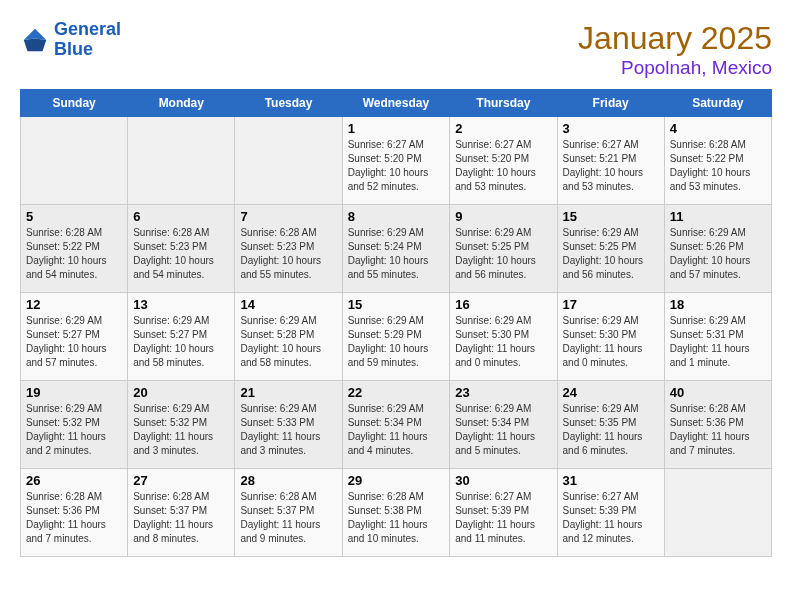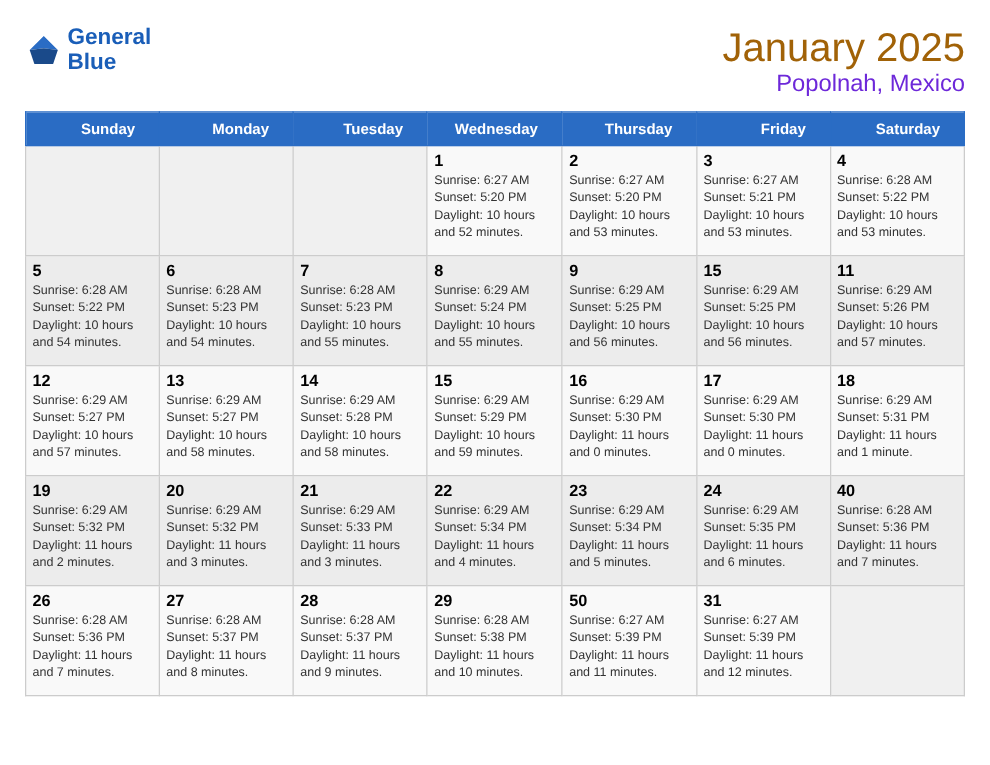--- a/index.html
+++ b/index.html
@@ -47,22 +47,22 @@
       color: #6d28d9;
     }
     table {
       width: 100%;
       border-collapse: collapse;
       font-size: 11px;
     }
     thead tr th {
       background-color: #2a6cc4;
       color: #fff;
-      padding: 6px 19px;
-      text-align: right;
+      padding: 6px 4px;
+      text-align: center;
       font-size: 12px;
       font-weight: bold;
       border: 1px solid #2a6cc4;
     }
     tbody tr td {
       border: 1px solid #ccc;
       padding: 4px 5px;
       vertical-align: top;
       width: 108px;
       min-height: 80px;
@@ -244,21 +244,21 @@
         </td>
         <td>
           <span class="day-number">28</span>
           <div class="day-info">Sunrise: 6:28 AM<br>Sunset: 5:37 PM<br>Daylight: 11 hours<br>and 9 minutes.</div>
         </td>
         <td>
           <span class="day-number">29</span>
           <div class="day-info">Sunrise: 6:28 AM<br>Sunset: 5:38 PM<br>Daylight: 11 hours<br>and 10 minutes.</div>
         </td>
         <td>
-          <span class="day-number">50</span>
+          <span class="day-number">30</span>
           <div class="day-info">Sunrise: 6:27 AM<br>Sunset: 5:39 PM<br>Daylight: 11 hours<br>and 11 minutes.</div>
         </td>
         <td>
           <span class="day-number">31</span>
           <div class="day-info">Sunrise: 6:27 AM<br>Sunset: 5:39 PM<br>Daylight: 11 hours<br>and 12 minutes.</div>
         </td>
         <td class="empty-cell"></td>
       </tr>
     </tbody>
 </table>

